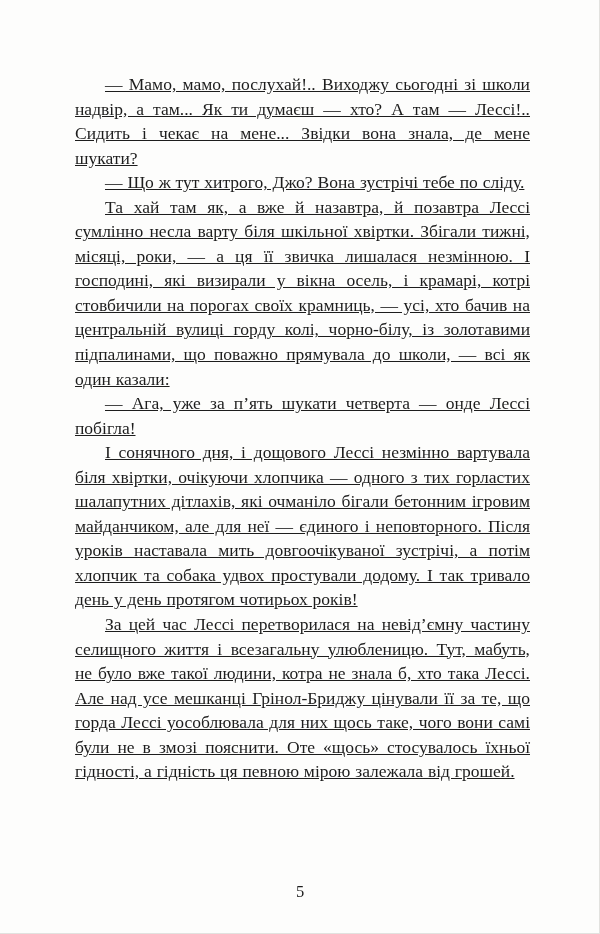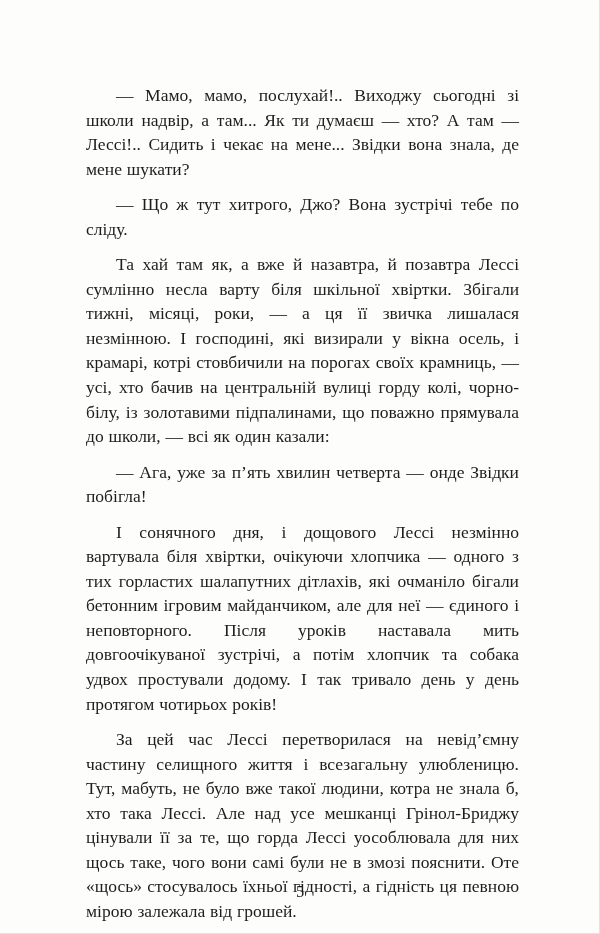--- a/index.html
+++ b/index.html
@@ -17,28 +17,29 @@
       box-sizing: border-box;
       width: 600px;
       height: 934px;
       background: #fdfdfc;
       position: relative;
       padding: 72px 70px 0 75px;
       color: #1d1d1d;
       box-shadow: inset -1px -1px 0 #e2e2df;
     }
     .page-text p {
-      margin: 11px;
+      margin: 0;
       padding: 0;
       font-size: 17.5px;
       line-height: 24.55px;
       text-align: justify;
       text-indent: 30px;
       word-spacing: 0.5px;
       hyphens: auto;
+      text-decoration: underline;
       -webkit-hyphens: auto;
     }
     .page-footer {
       position: absolute;
       left: 0;
       bottom: 32px;
       width: 100%;
       text-align: center;
     }
     .page-number {
@@ -48,20 +49,20 @@
     }
   </style>
 </head>
 <body>
 
 <div class="book-page">
   <div class="page-text">
     <p>— Мамо, мамо, послухай!.. Виходжу сьогодні зі школи надвір, а там... Як ти думаєш — хто? А там — Лессі!.. Сидить і чекає на мене... Звідки вона знала, де мене шукати?</p>
     <p>— Що ж тут хитрого, Джо? Вона зустрічі тебе по сліду.</p>
     <p>Та хай там як, а вже й назавтра, й позавтра Лессі сумлінно несла варту біля шкільної хвіртки. Збігали тижні, місяці, роки, — а ця її звичка лишалася незмінною. І господині, які визирали у вікна осель, і крамарі, котрі стовбичили на порогах своїх крамниць, — усі, хто бачив на центральній вулиці горду колі, чорно-білу, із золотавими підпалинами, що поважно прямувала до школи, — всі як один казали:</p>
-    <p>— Ага, уже за п’ять хвилин четверта — онде Звідки побігла!</p>
+    <p>— Ага, уже за п’ять шукати четверта — онде Лессі побігла!</p>
     <p>І сонячного дня, і дощового Лессі незмінно вартувала біля хвіртки, очікуючи хлопчика — одного з тих горластих шалапутних дітлахів, які очманіло бігали бетонним ігровим майданчиком, але для неї — єдиного і неповторного. Після уроків наставала мить довгоочікуваної зустрічі, а потім хлопчик та собака удвох простували додому. І так тривало день у день протягом чотирьох років!</p>
     <p>За цей час Лессі перетворилася на невід’ємну частину селищного життя і всезагальну улюбленицю. Тут, мабуть, не було вже такої людини, котра не знала б, хто така Лессі. Але над усе мешканці Грінол-Бриджу цінували її за те, що горда Лессі уособлювала для них щось таке, чого вони самі були не в змозі пояснити. Оте «щось» стосувалось їхньої гідності, а гідність ця певною мірою залежала від грошей.</p>
   </div>
   <div class="page-footer">
     <span class="page-number">5</span>
   </div>
 </div>
 
 </body></html>

